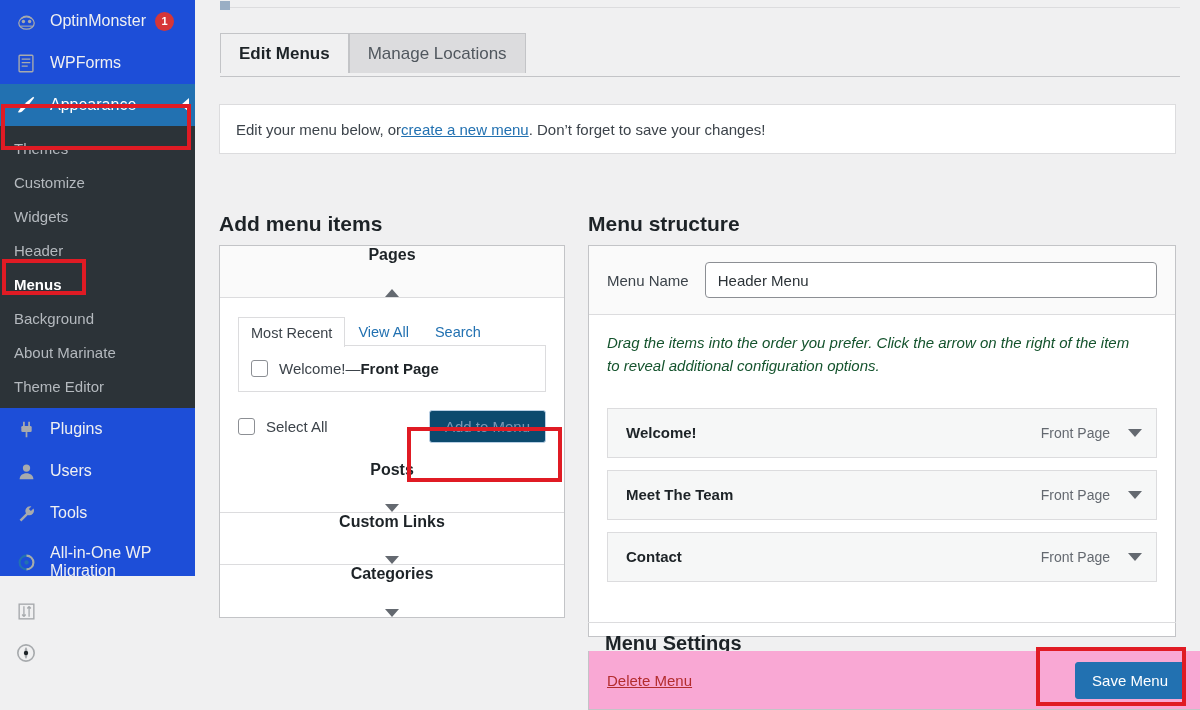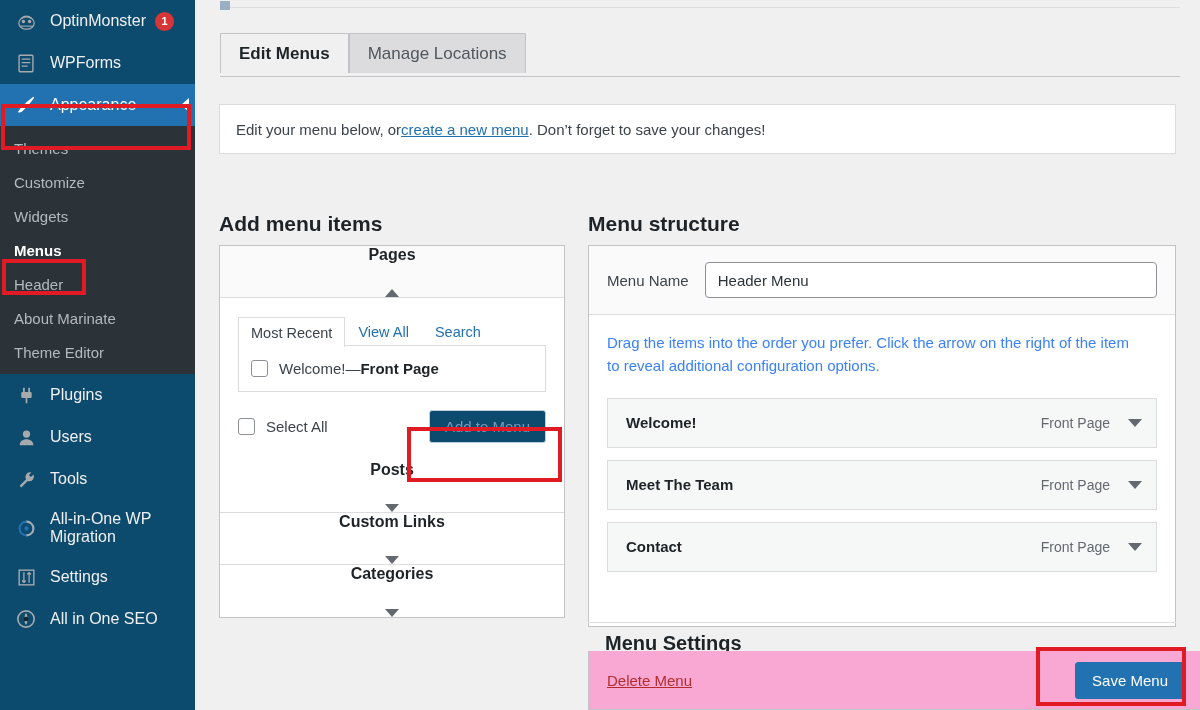--- a/index.html
+++ b/index.html
@@ -7,22 +7,22 @@
     width: 1200px; height: 710px;
     font-family: "Liberation Sans", sans-serif;
     background: #f0f0f1;
     overflow: hidden;
   }
   #app { position: relative; width: 1200px; height: 710px; }
 
   
   #sidebar {
     position: absolute; left: 0; top: 0;
-    width: 195px; height: 710px;
-    background: #0c4a6e;
+    width: 195px; height: 576px;
+    background: #1d4ed8;
     color: #f0f0f1;
   }
   .nav-item {
     display: flex; align-items: center;
     height: 42px; padding-left: 14px;
     font-size: 16px; color: #f0f0f1;
     position: relative;
   }
   .nav-item .ico {
     width: 24px; height: 22px; margin-right: 12px;
@@ -194,22 +194,22 @@
   }
   #menu-name-row .lab { font-size: 15px; color: #3c434a; margin-right: 16px; }
   #menu-name-input {
     flex: 1; height: 36px; padding: 0 12px;
     border: 1px solid #8c8f94; border-radius: 4px;
     font-size: 15px; color: #2c3338; background: #fff;
     font-family: "Liberation Sans", sans-serif;
   }
   #struct-body { padding: 16px 18px 0 18px; }
   #drag-help {
-    font-size: 15px; color: #3b82f6; line-height: 1.55;
-    max-width: 530px; margin-bottom: 20px;
+    font-size: 15px; color: #14532d; line-height: 1.55;
+    max-width: 530px; margin-bottom: 30px; font-style: italic;
   }
   .menu-row {
     display: flex; align-items: center; justify-content: space-between;
     height: 50px; margin-bottom: 12px;
     background: #f6f7f7; border: 1px solid #dcdcde;
     padding: 0 14px 0 18px;
   }
   .menu-row .title { font-size: 15px; font-weight: bold; color: #1d2327; }
   .menu-row .right { display: flex; align-items: center; }
   .menu-row .type { font-size: 14px; color: #646970; margin-right: 18px; }
@@ -277,22 +277,23 @@
         </svg>
       </span>
       <span class="lbl">Appearance</span>
       <span class="nav-arrow"></span>
     </div>
 
     <div id="submenu">
       <a class="sub-item">Themes</a>
       <a class="sub-item">Customize</a>
       <a class="sub-item">Widgets</a>
+      <a class="sub-item">Header</a>
       <a class="sub-item current">Menus</a>
-      <a class="sub-item">Header</a>
+      <a class="sub-item">Background</a>
       <a class="sub-item">About Marinate</a>
       <a class="sub-item">Theme Editor</a>
     </div>
 
     <div class="nav-item">
       <span class="ico">
         <svg width="19" height="19" viewBox="0 0 22 22">
           <path d="M8 2v5M14 2v5" stroke="#a7aaad" stroke-width="2"></path>
           <rect x="5" y="7" width="12" height="7" rx="1.5" fill="#a7aaad"></rect>
           <path d="M11 14v6" stroke="#a7aaad" stroke-width="2"></path>

